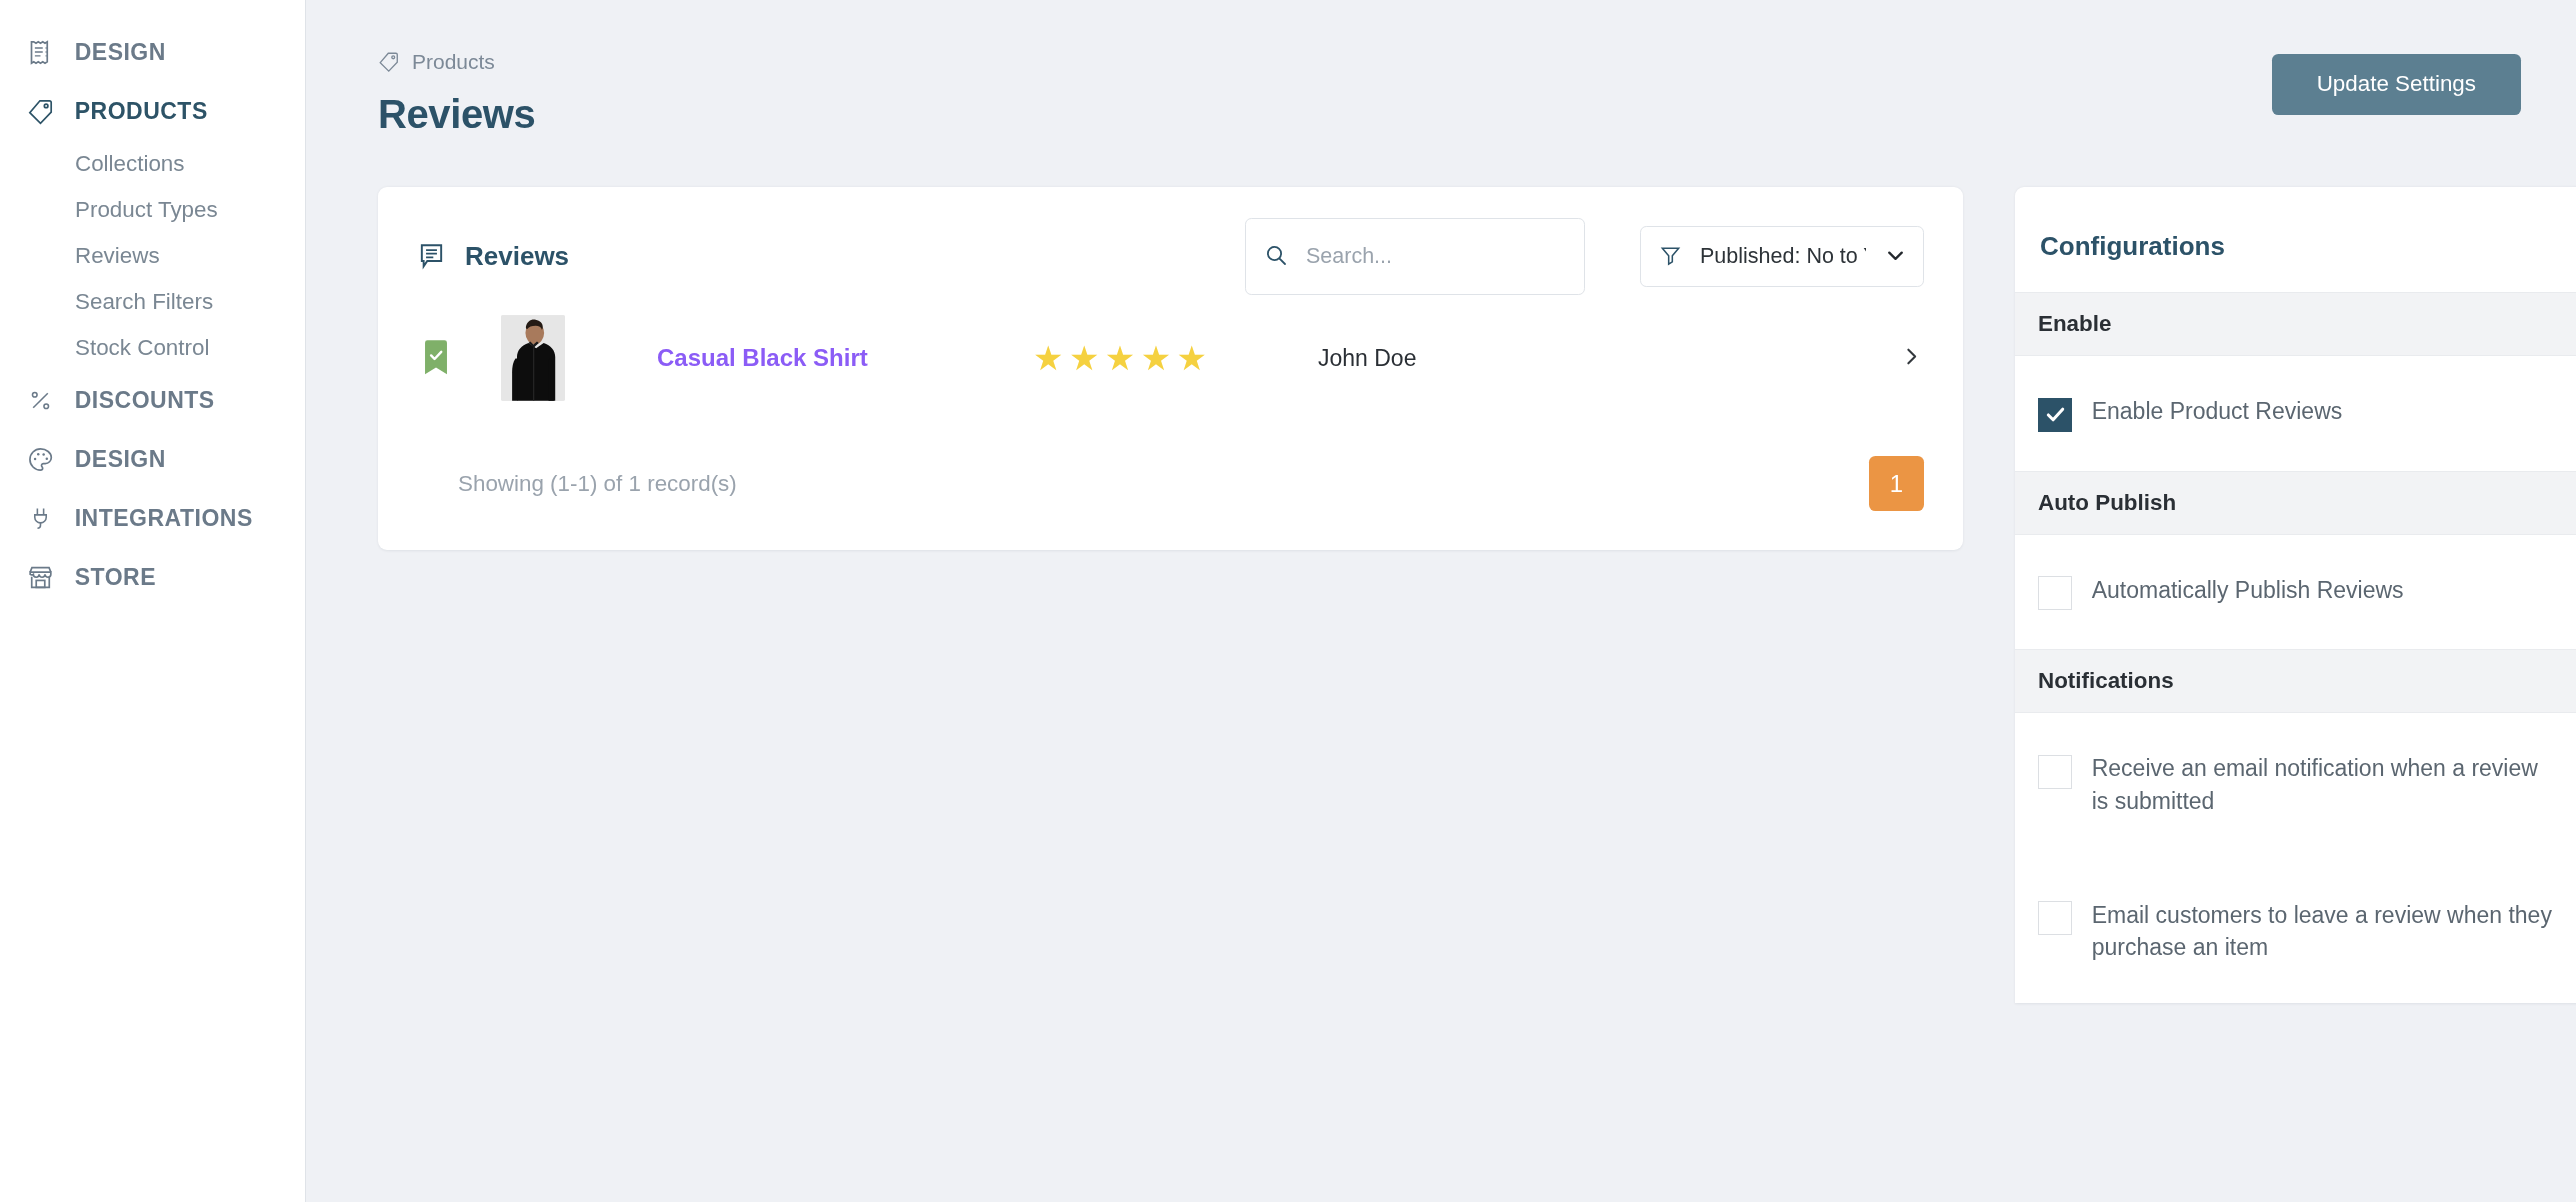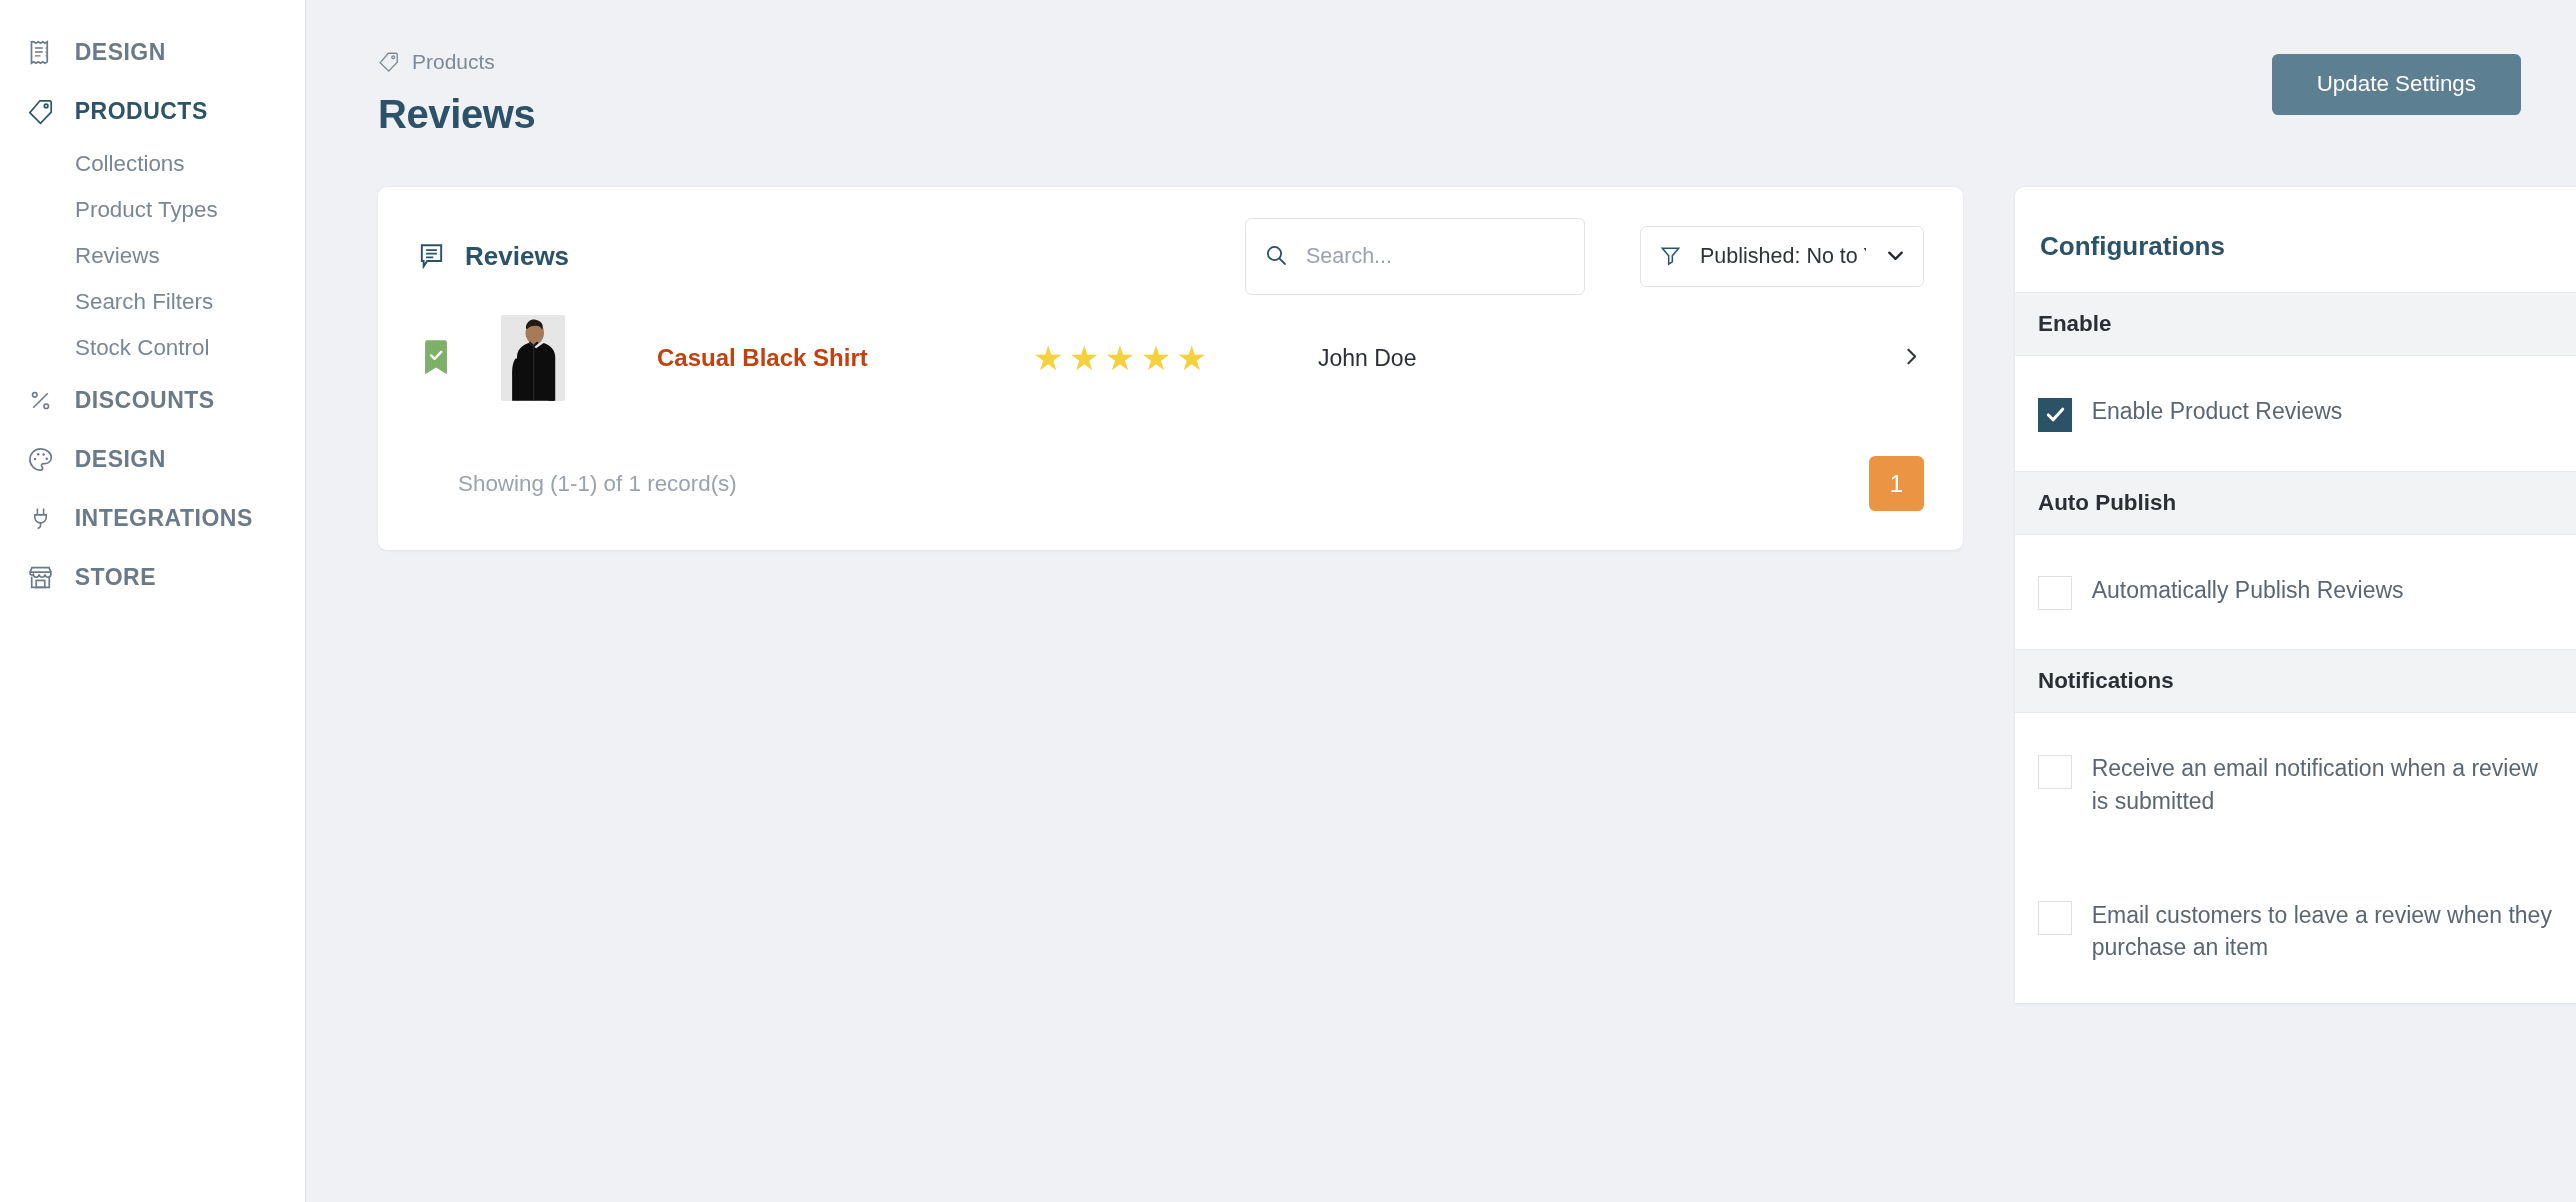--- a/index.html
+++ b/index.html
@@ -179,21 +179,21 @@
     width: 64px; height: 86px;
     margin-left: 41px;
     flex: 0 0 64px;
     border-radius: 1.8px;
     overflow: hidden;
     background: #e9e9e9;
     position: relative;
   }
   .prod-name {
     margin-left: 92px;
-    font-size: 24px; font-weight: bold; color: #c2410c;
+    font-size: 24px; font-weight: bold; color: #8b5cf6;
     width: 376px; flex: 0 0 376px;
   }
   .stars { display: flex; gap: 5.4px; width: 233px; flex: 0 0 233px; }
   .star { color: #f5d140; font-size: 34px; line-height: 34px; }
   .author { font-size: 23px; color: #2a2f35; margin-left: 52px; flex: 1 1 auto; }
   .row-chev { margin-left: auto; flex: 0 0 auto; }
 
   .card-foot {
     display: flex; align-items: center;
     padding: 30px 39px 39px 39px;

